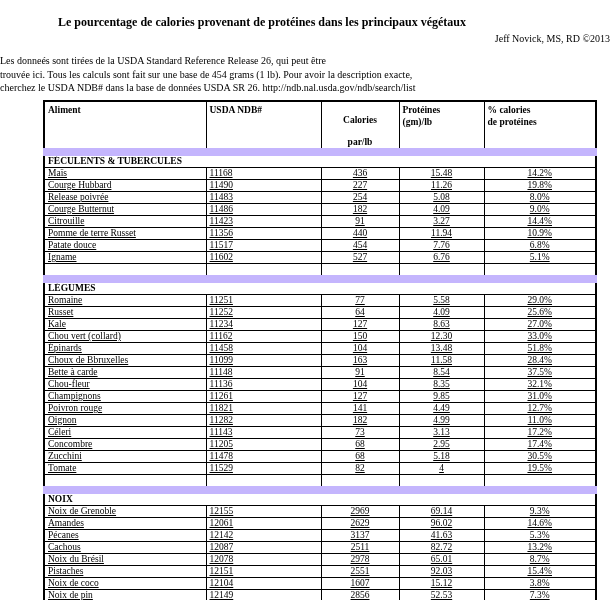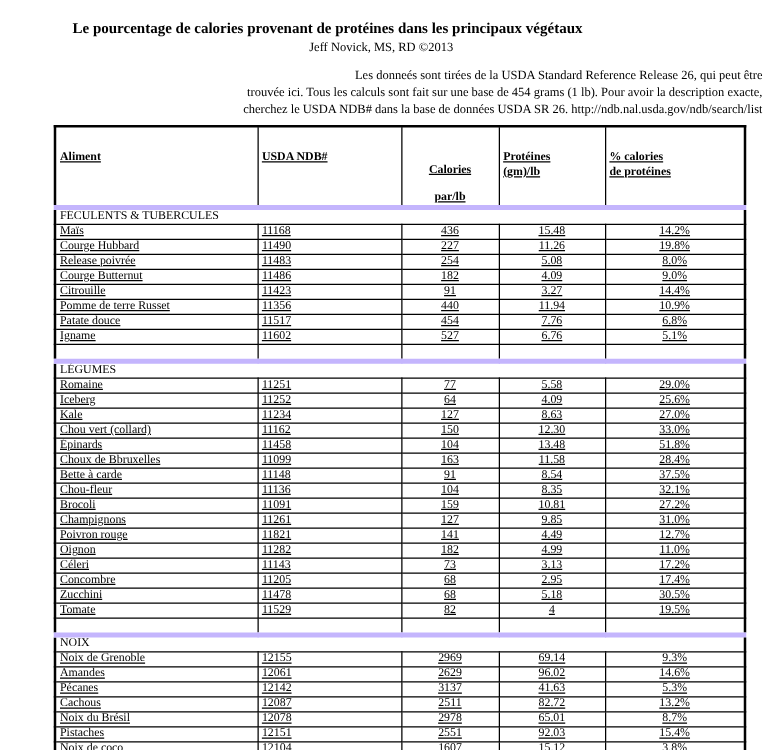--- a/index.html
+++ b/index.html
@@ -23,29 +23,29 @@
     width: 524px;
     text-align: center;
     font-size: 12px;
     font-weight: bold;
   }
   .byline {
     position: absolute;
     top: 33px;
     left: 0;
     width: 610px;
-    text-align: center;
+    text-align: right;
     font-size: 10px;
   }
   .intro {
     position: absolute;
     top: 54px;
     left: 0;
     width: 610px;
-    text-align: right;
+    text-align: left;
     font-size: 10px;
     line-height: 13.6px;
   }
   table.data {
     position: absolute;
     left: 43px;
     top: 100px;
     width: 552px;
     border-collapse: collapse;
     table-layout: fixed;
@@ -61,35 +61,34 @@
     font-size: 9.5px;
     padding: 0 3px;
     overflow: hidden;
     white-space: nowrap;
   }
   th {
     font-weight: bold;
     text-align: left;
     vertical-align: top;
     height: 21px;
-    padding-top: 18px;
+    padding-top: 2px;
     line-height: 12px;
-    text-decoration: underline;
   }
   th .hline { display: block; }
   th.center, th.center .hline { text-align: center; margin-top: 10px; }
   td {
     height: 11px;
     line-height: 11px;
   }
   td.c2, td.c3, td.c4 { text-align: center; }
   td .u { text-decoration: underline; }
   tr.section-row td {
-    border-top: 4px solid #c4b5fd;
-    font-weight: normal;
+    border-top: 8px solid #c4b5fd;
+    font-weight: bold;
     text-align: left;
   }
 </style>
 </head>
 <body>
 
 <div class="page">
 
   <div class="title">Le pourcentage de calories provenant de protéines dans les principaux végétaux</div>
 
@@ -204,21 +203,21 @@
           <td colspan="5">LÉGUMES</td>
         </tr>
         <tr>
           <td class="c0"><span class="u">Romaine</span></td>
           <td class="c1"><span class="u">11251</span></td>
           <td class="c2"><span class="u">77</span></td>
           <td class="c3"><span class="u">5.58</span></td>
           <td class="c4"><span class="u">29.0%</span></td>
         </tr>
         <tr>
-          <td class="c0"><span class="u">Iceberg</span></td>
+          <td class="c0"><span class="u">Russet</span></td>
           <td class="c1"><span class="u">11252</span></td>
           <td class="c2"><span class="u">64</span></td>
           <td class="c3"><span class="u">4.09</span></td>
           <td class="c4"><span class="u">25.6%</span></td>
         </tr>
         <tr>
           <td class="c0"><span class="u">Kale</span></td>
           <td class="c1"><span class="u">11234</span></td>
           <td class="c2"><span class="u">127</span></td>
           <td class="c3"><span class="u">8.63</span></td>
@@ -253,27 +252,20 @@
           <td class="c4"><span class="u">37.5%</span></td>
         </tr>
         <tr>
           <td class="c0"><span class="u">Chou-fleur</span></td>
           <td class="c1"><span class="u">11136</span></td>
           <td class="c2"><span class="u">104</span></td>
           <td class="c3"><span class="u">8.35</span></td>
           <td class="c4"><span class="u">32.1%</span></td>
         </tr>
         <tr>
-          <td class="c0"><span class="u">Brocoli</span></td>
-          <td class="c1"><span class="u">11091</span></td>
-          <td class="c2"><span class="u">159</span></td>
-          <td class="c3"><span class="u">10.81</span></td>
-          <td class="c4"><span class="u">27.2%</span></td>
-        </tr>
-        <tr>
           <td class="c0"><span class="u">Champignons</span></td>
           <td class="c1"><span class="u">11261</span></td>
           <td class="c2"><span class="u">127</span></td>
           <td class="c3"><span class="u">9.85</span></td>
           <td class="c4"><span class="u">31.0%</span></td>
         </tr>
         <tr>
           <td class="c0"><span class="u">Poivron rouge</span></td>
           <td class="c1"><span class="u">11821</span></td>
           <td class="c2"><span class="u">141</span></td>

